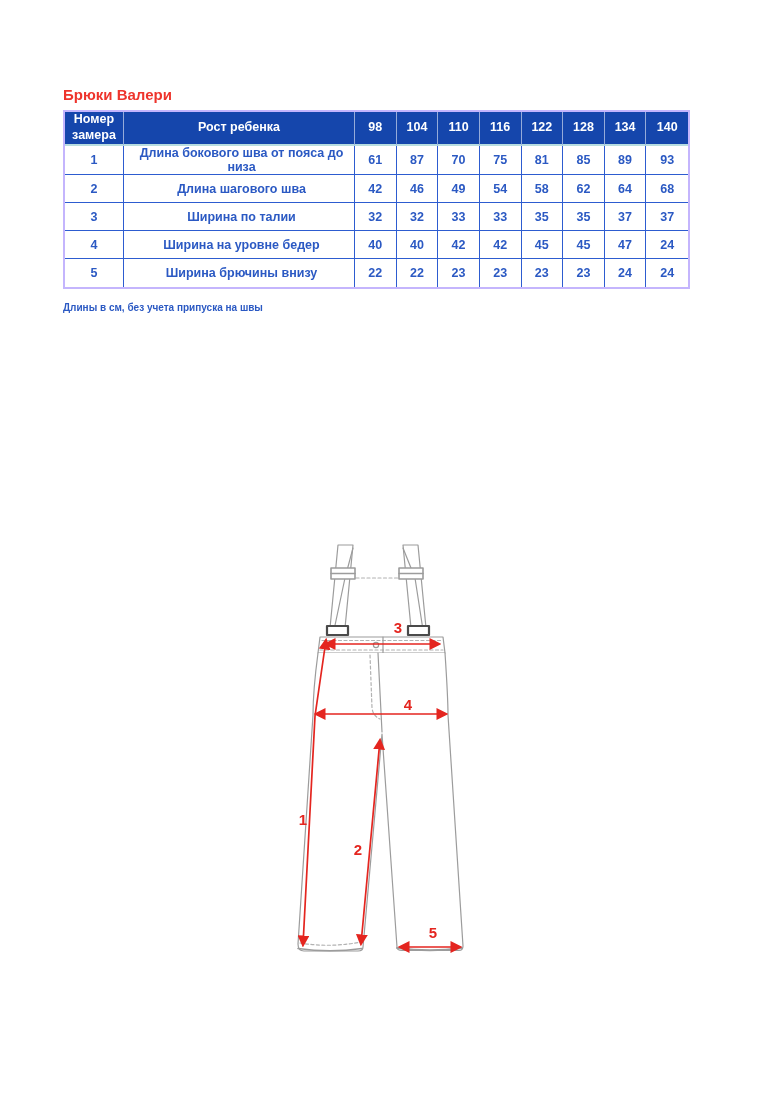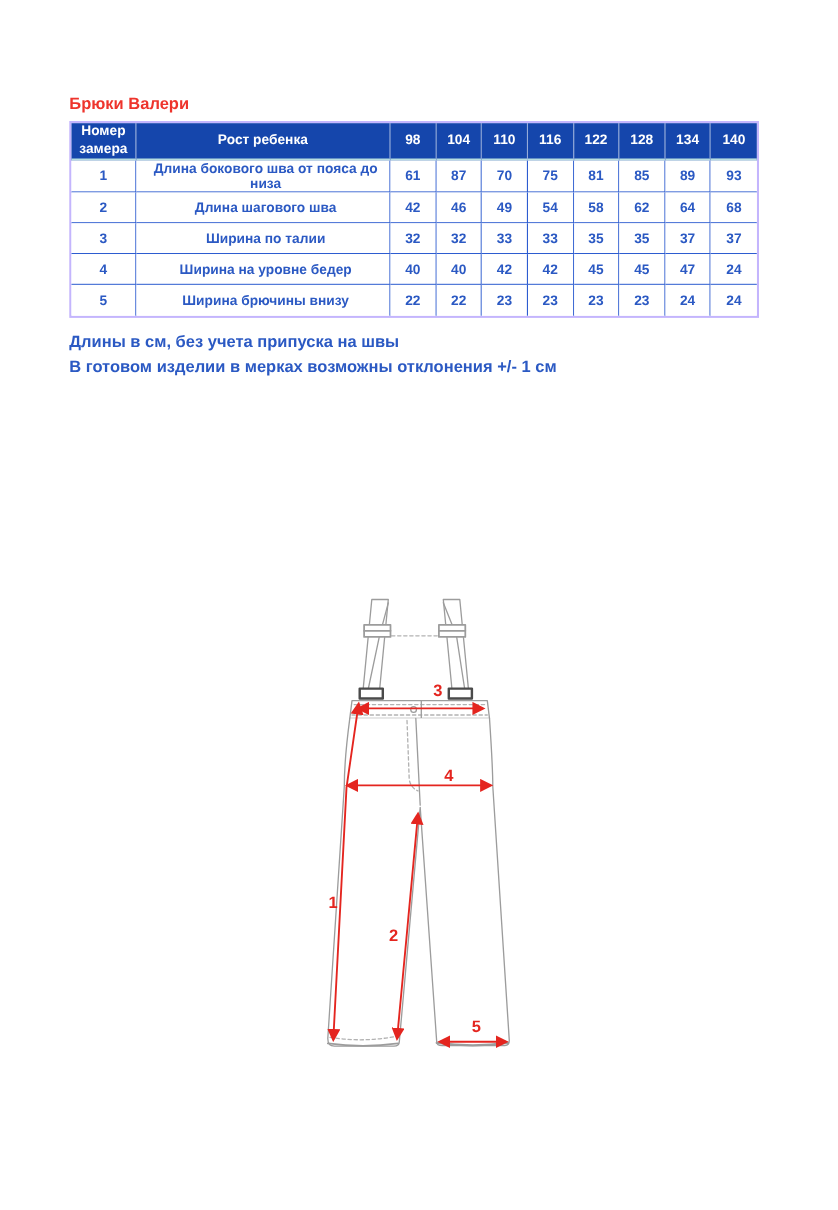--- a/index.html
+++ b/index.html
@@ -40,21 +40,21 @@
     border-right:1px solid #2d5cd0;
     border-bottom:1px solid #2d5cd0;
   }
   .size-table tbody td:last-child{border-right:none;}
   .size-table tbody tr:last-child td{border-bottom:none;}
   .c-num{width:59px;}
   .c-label{width:231px;}
   .cell-label{text-align:right;padding-left:9px !important;}
   .note{
     position:absolute;left:63px;
-    color:#2b59c3;font-size:15px;font-weight:700;
+    color:#2b59c3;font-size:10px;font-weight:700;
   }
   .note1{top:302px;}
   .note2{top:325px;}
   .diagram{
     position:absolute;left:270px;top:520px;
   }
   .dim-label{
     font-family:"Liberation Sans", sans-serif;
     font-size:15px;font-weight:700;fill:#e4251f;
   }
@@ -139,21 +139,20 @@
           <td>23</td>
           <td>23</td>
           <td>23</td>
           <td>24</td>
           <td>24</td>
         </tr>
       </tbody>
   </table>
 
   <div class="note note1">Длины в см, без учета припуска на швы</div>
-  <div class="note note2">В готовом изделии в мерках возможны отклонения +/- 1 см</div>
 
   <svg class="diagram" width="250" height="460" viewBox="0 0 250 460" xmlns="http://www.w3.org/2000/svg">
     <defs>
       <marker id="arr" viewBox="0 0 10 10" refX="8" refY="5" markerWidth="7" markerHeight="7" orient="auto-start-reverse">
         <path d="M0,0 L10,5 L0,10 z" fill="#e4251f"></path>
       </marker>
     </defs>
 
     <g stroke="#9c9c9c" stroke-width="1.2" fill="none" stroke-linejoin="round" stroke-linecap="round">
 

